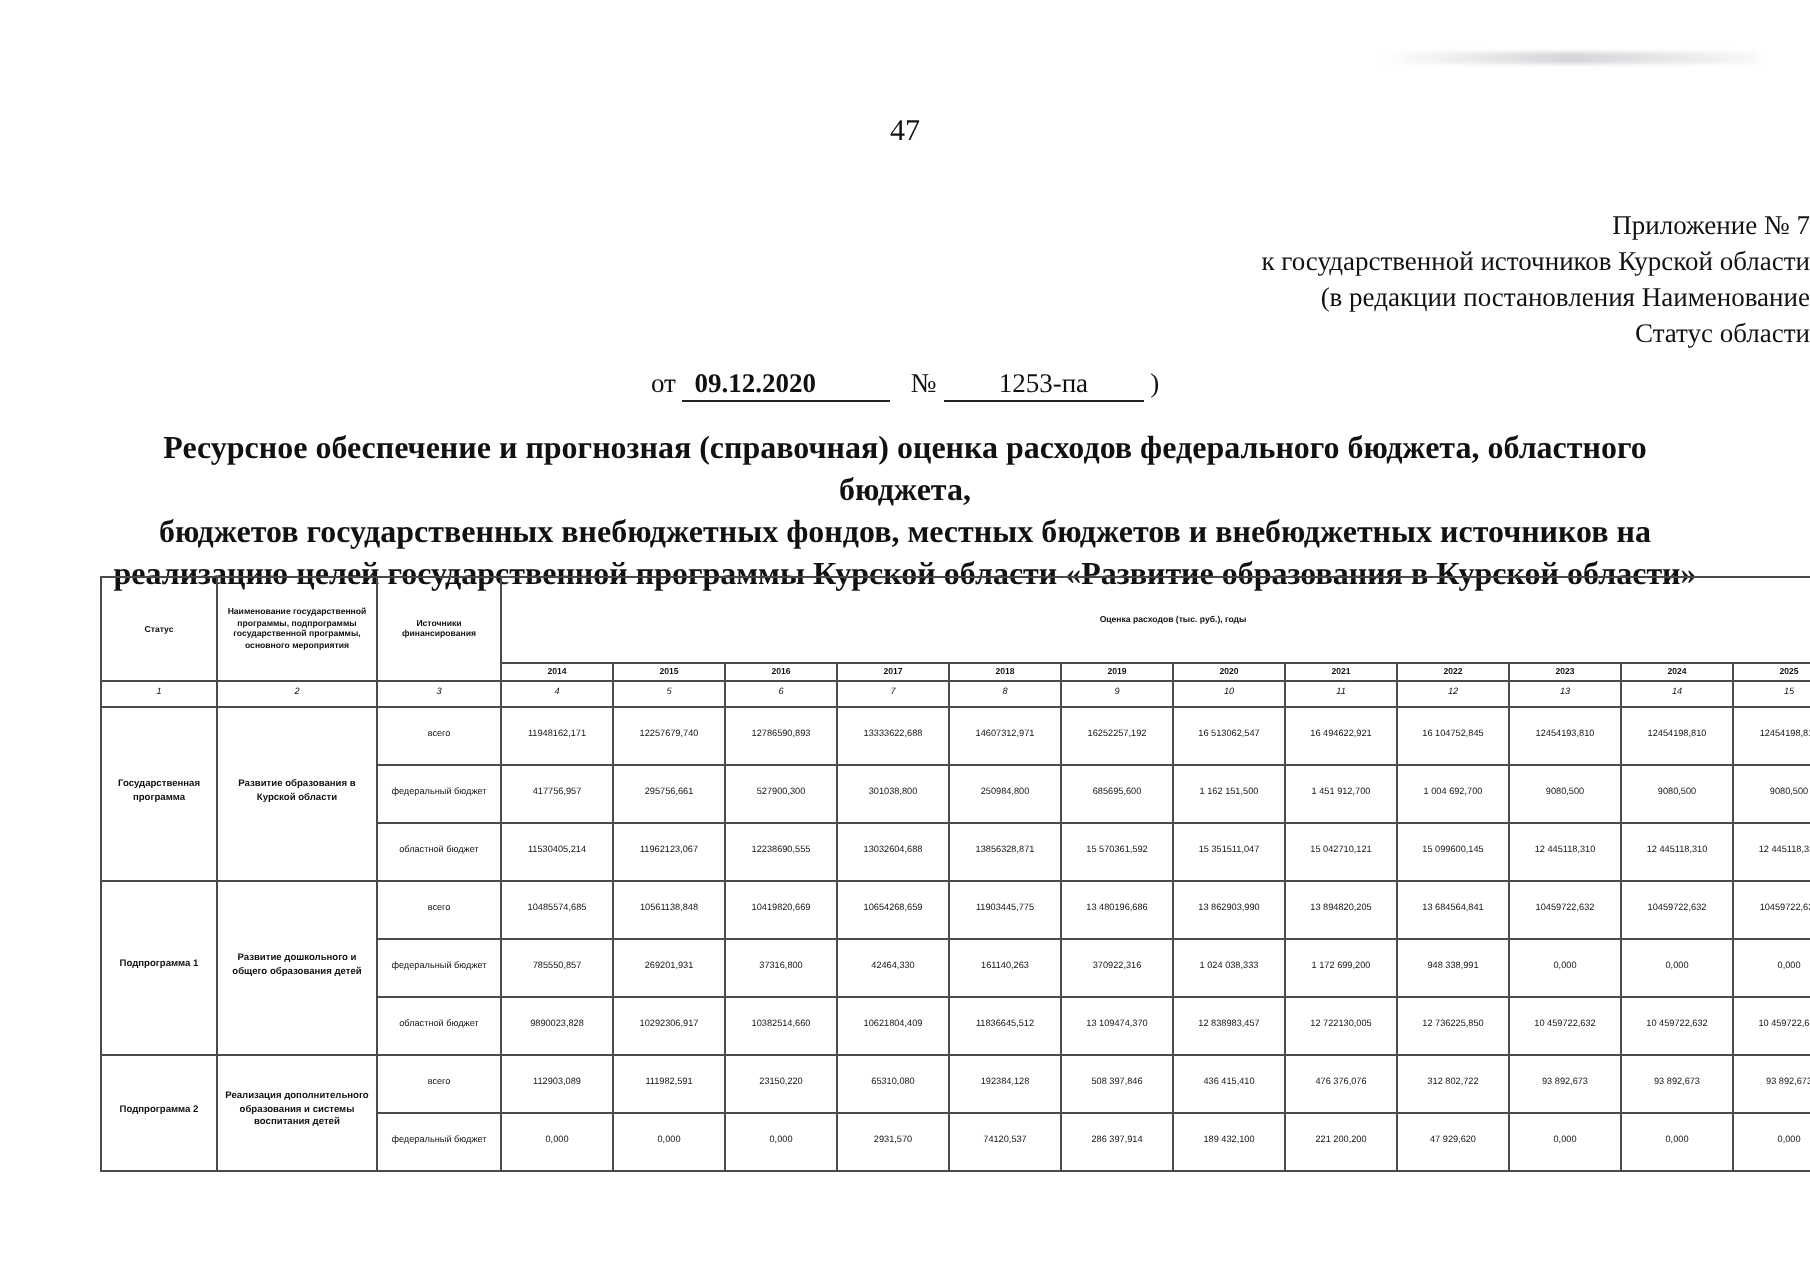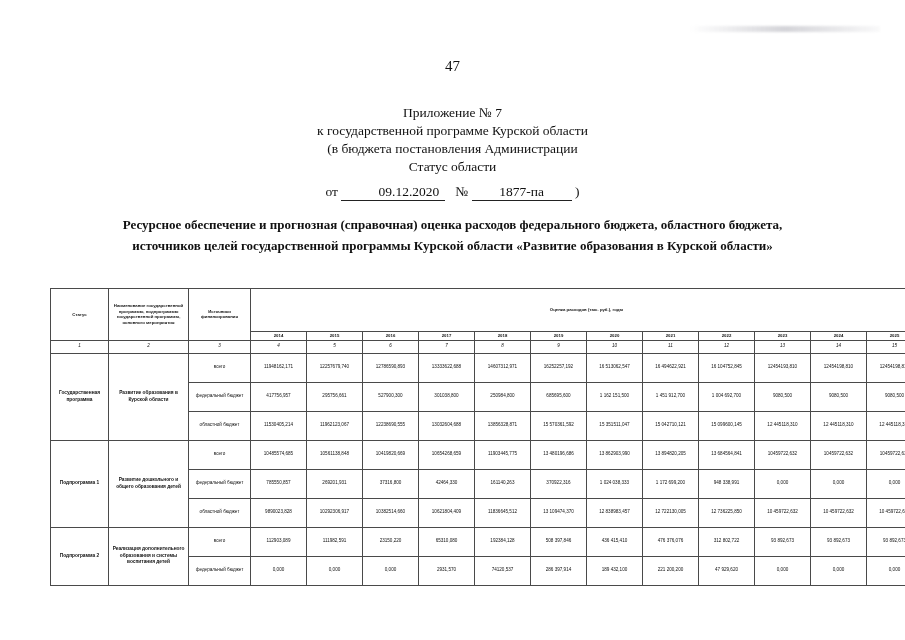--- a/index.html
+++ b/index.html
@@ -29,21 +29,21 @@
     width: 905px;
     text-align: center;
     font-size: 15px;
     font-family: "Liberation Serif", serif;
   }
   .header-block {
     position: absolute;
     top: 84px;
     left: 0;
     width: 905px;
-    text-align: center;
+    text-align: right;
     font-size: 13.5px;
     line-height: 18px;
   }
   .header-block .line {
     display: block;
     white-space: nowrap;
   }
   .approval-line {
     position: absolute;
     top: 164px;
@@ -52,36 +52,37 @@
     text-align: center;
     font-size: 13.5px;
     white-space: nowrap;
   }
   .approval-line .lbl { display: inline-block; }
   .approval-line .underline {
     display: inline-block;
     border-bottom: 1px solid #222;
     padding: 0 6px;
     min-width: 92px;
-    text-align: right;
+    text-align: left;
+    font-weight: bold;
   }
   .approval-line .underline-num {
     display: inline-block;
     border-bottom: 1px solid #222;
     padding: 0 4px;
     min-width: 92px;
     text-align: center;
   }
   .title {
     position: absolute;
     top: 194px;
     left: 50px;
     width: 805px;
     text-align: center;
-    font-size: 13px;
+    font-size: 16px;
     font-weight: bold;
     line-height: 21px;
   }
   .title .tline { display: block; }
 
   .tbl-wrap {
     position: absolute;
     top: 268px;
     left: 50px;
     width: 806px;
@@ -152,37 +153,38 @@
 <body>
 
 <div class="page">
 
   <div class="smudge"></div>
 
   <div class="page-number">47</div>
 
   <div class="header-block">
     <span class="line">Приложение № 7</span>
-    <span class="line">к государственной программе  Курской области</span>
-    <span class="line">(в бюджета постановления Администрации</span>
+    <span class="line">к государственной источников  Курской области</span>
+    <span class="line">(в редакции постановления Наименование</span>
     <span class="line">Статус области</span>
   </div>
 
   <div class="approval-line">
     <span class="lbl">от</span>
     <span class="underline">09.12.2020</span>
     &nbsp;
     <span class="lbl">№</span>
-    <span class="underline-num">1877-па</span>
+    <span class="underline-num">1253-па</span>
     <span class="lbl">)</span>
   </div>
 
   <div class="title">
     <span class="tline">Ресурсное обеспечение и прогнозная (справочная) оценка расходов федерального бюджета, областного бюджета,</span>
-    <span class="tline">источников целей государственной программы Курской области «Развитие образования в Курской области»</span>
+    <span class="tline">бюджетов государственных внебюджетных фондов, местных бюджетов и внебюджетных источников на</span>
+    <span class="tline">реализацию целей государственной программы Курской области «Развитие образования в Курской области»</span>
   </div>
 
   <div class="tbl-wrap">
     <table class="grid">
       <colgroup>
         <col class="col1">
           <col class="col2">
           <col class="col3">
         <col class="colv">
           <col class="colv">

